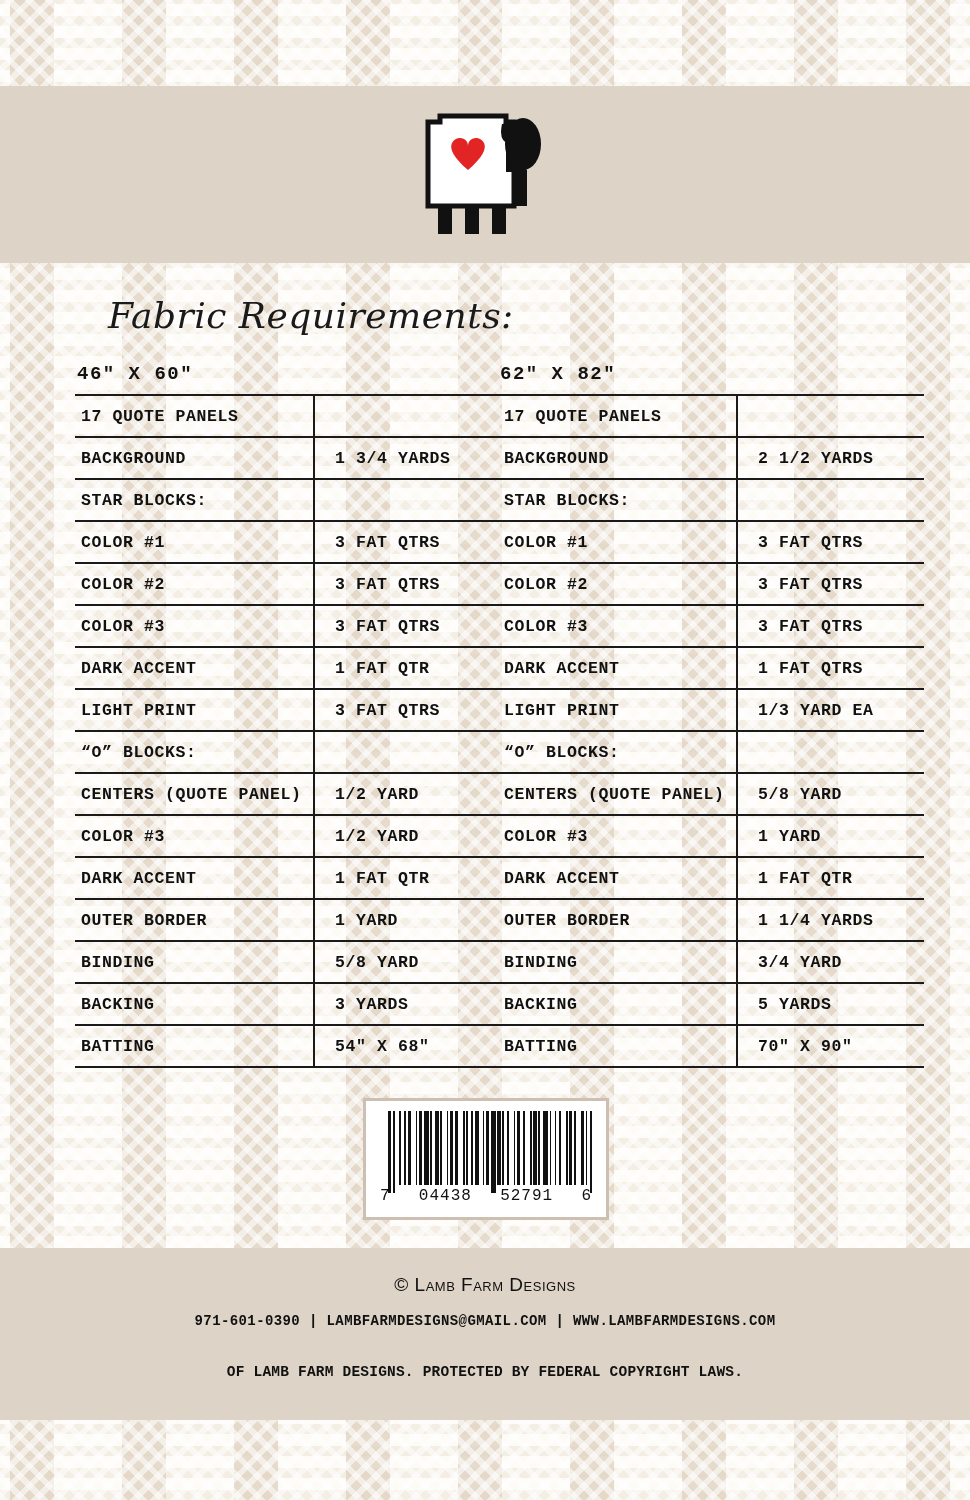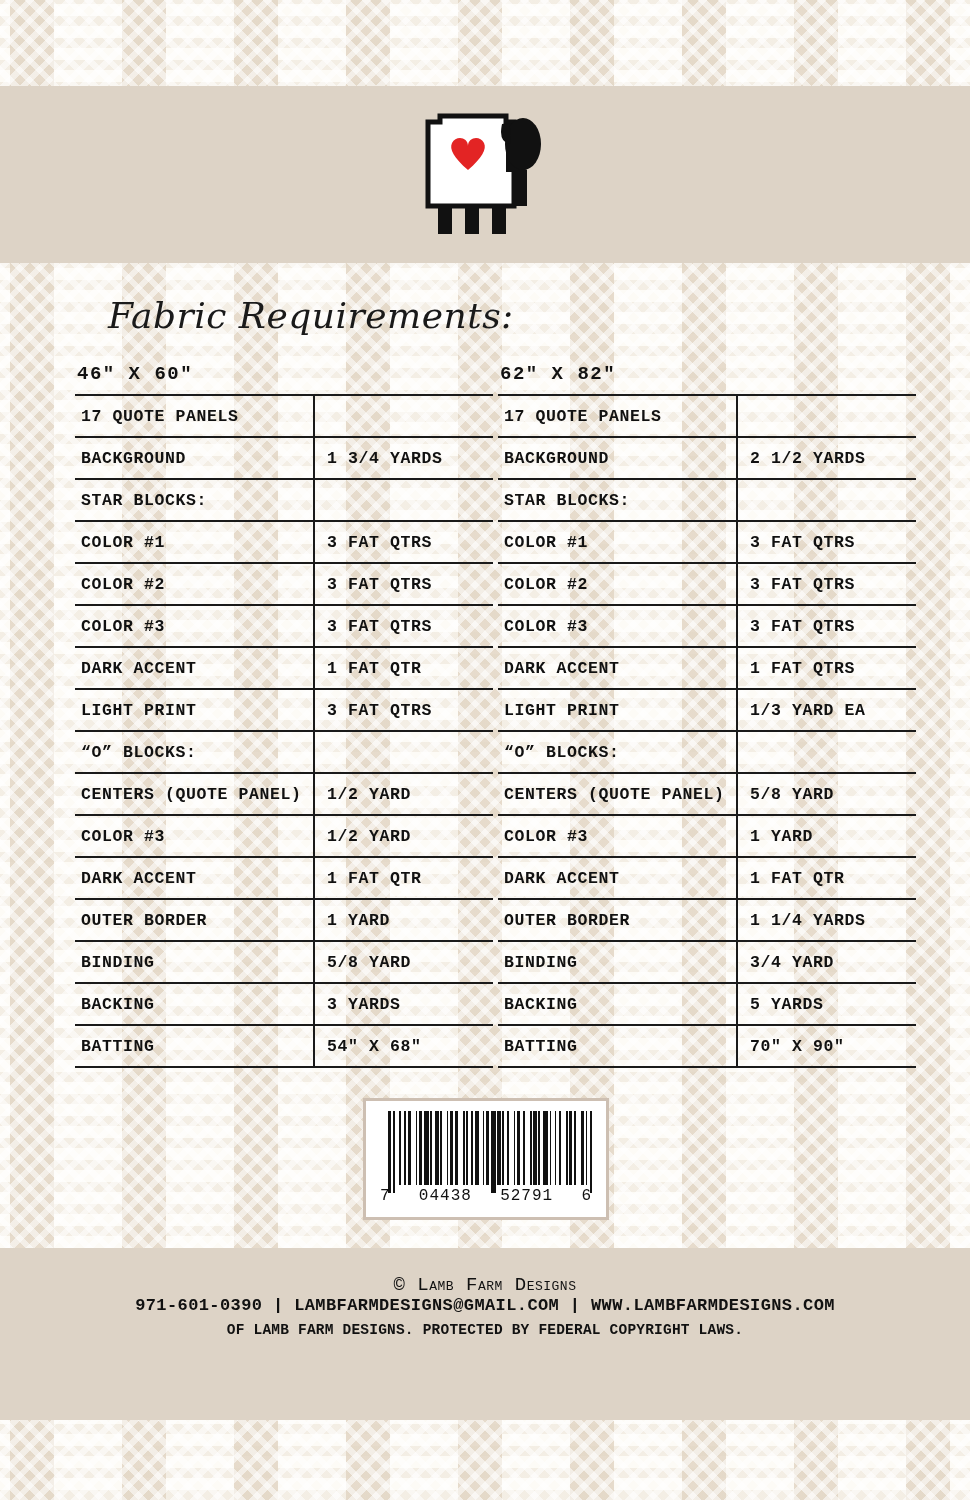--- a/index.html
+++ b/index.html
@@ -122,21 +122,21 @@
     letter-spacing: 0.6px;
     color: #111;
     padding: 0 0 0 6px;
     vertical-align: middle;
     white-space: nowrap;
   }
   table.req tr:last-child td {
     border-bottom: 2px solid #1a1a1a;
   }
   table.req td.label { width: 232px; margin-left: 21px; }
-  table.req td.value { width: 166px; padding-left: 12px; }
+  table.req td.value { width: 166px; padding-left: 20px; }
   table.req td.value.has-val { border-left: 2px solid #1a1a1a; }
 
   
   .seal {
     position: absolute;
     left: 96px;
     top: 812px;
     width: 164px;
     height: 164px;
     background: #cdbfb2;
@@ -204,33 +204,34 @@
     top: 1248px;
     left: 0;
     width: 970px;
     height: 172px;
     background: #ddd3c6;
     text-align: center;
     padding-top: 26px;
     box-sizing: border-box;
   }
   .footer-title {
-    font-family: Liberation Mono, monospace;
+    font-family: Liberation Sans, sans-serif;
     font-size: 19px;
     font-variant: small-caps;
     letter-spacing: 0.5px;
     color: #111;
+    margin-bottom: 17px;
   }
   .footer-line {
     font-family: "Liberation Mono", monospace;
-    font-size: 17px;
+    font-size: 14px;
     font-weight: bold;
     letter-spacing: 0.4px;
     color: #111;
-    margin-bottom: 3px;
+    margin-bottom: 31px;
   }
   .footer-small {
     font-family: "Liberation Mono", monospace;
     font-size: 14.5px;
     font-weight: bold;
     letter-spacing: 0.2px;
     color: #111;
     line-height: 1.75;
   }
 </style>

